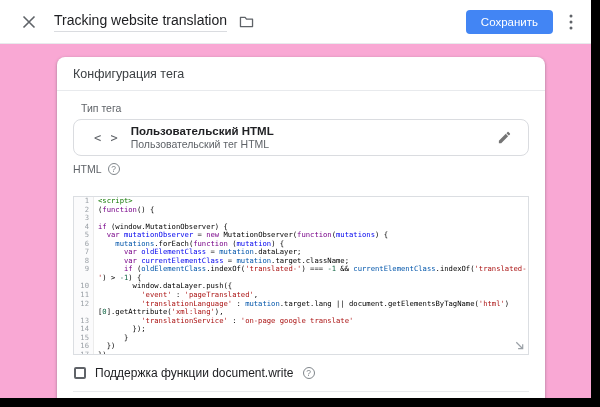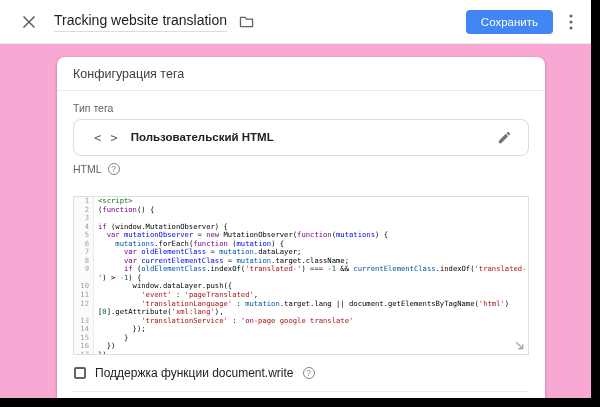--- a/index.html
+++ b/index.html
@@ -14,21 +14,21 @@
   .topbar { height:44px; background:#fff; border-bottom:1px solid #e8eaed; display:flex; align-items:center; padding:0 14px 0 18px; }
   .icon-btn { background:none; border:none; padding:4px; cursor:pointer; display:flex; align-items:center; }
   .doc-title { font-size:14px; color:#202124; padding-bottom:3px; border-bottom:1px solid #dadce0; margin:0 8px 0 14px; }
   .spacer { flex:1; }
   .save-btn { background:#4285f4; color:#fff; font-size:11.5px; padding:6px 15px; border:none; border-radius:4px; cursor:pointer; margin-right:12px; font-family:inherit; }
 
   
   .card { position:absolute; left:57px; top:57px; width:488px; background:#fff; border-radius:8px; box-shadow:0 1px 2px rgba(60,64,67,.3), 0 1px 3px 1px rgba(60,64,67,.15); }
   .card-header { padding:10px 16px 9px; font-size:12.5px; color:#3c4043; border-bottom:1px solid #e8eaed; }
   .card-body { padding:9px 16px 0; }
-  .field-label { font-size:10.5px; color:#5f6368; margin:2px 0 5px; }
+  .field-label { font-size:10.5px; color:#5f6368; margin:2px 8px 5px; }
 
   .tag-type-box { border:1px solid #dadce0; border-radius:8px; height:37px; display:flex; align-items:center; padding:4px 12px; cursor:pointer; }
   .code-glyph { font-family:"DejaVu Sans Mono", monospace; font-size:12px; color:#5f6368; letter-spacing:1px; margin:0 12px 0 8px; }
   .code-glyph::before { content:"< >"; }
   .tag-type-text { line-height:1.25; }
   .tag-type-name { font-size:11.5px; font-weight:bold; color:#202124; }
   .tag-type-desc { font-size:10.5px; color:#5f6368; }
   .pencil-btn { margin-left:auto; }
 
   .html-label-row { display:flex; align-items:center; gap:6px; margin:7px 0 21px; }
@@ -90,20 +90,21 @@
   <div class="card">
     <div class="card-header">Конфигурация тега</div>
     <div class="card-body">
 
       <div class="field-label">Тип тега</div>
 
       <div class="tag-type-box">
         <span class="code-glyph"></span>
         <span class="tag-type-text">
           <div class="tag-type-name">Пользовательский HTML</div>
+          <div class="tag-type-desc">Пользовательский тег HTML</div>
         </span>
         <span class="icon-btn pencil-btn">
           <span>
             <svg width="15" height="15" viewBox="0 0 24 24">
                 <path d="M3 17.25V21h3.75L17.81 9.94l-3.75-3.75L3 17.25zM20.71 7.04c.39-.39.39-1.02 0-1.41l-2.34-2.34c-.39-.39-1.02-.39-1.41 0l-1.83 1.83 3.75 3.75 1.83-1.83z" fill="#757575"></path>
               </svg>
           </span>
         </span>
       </div>
 

